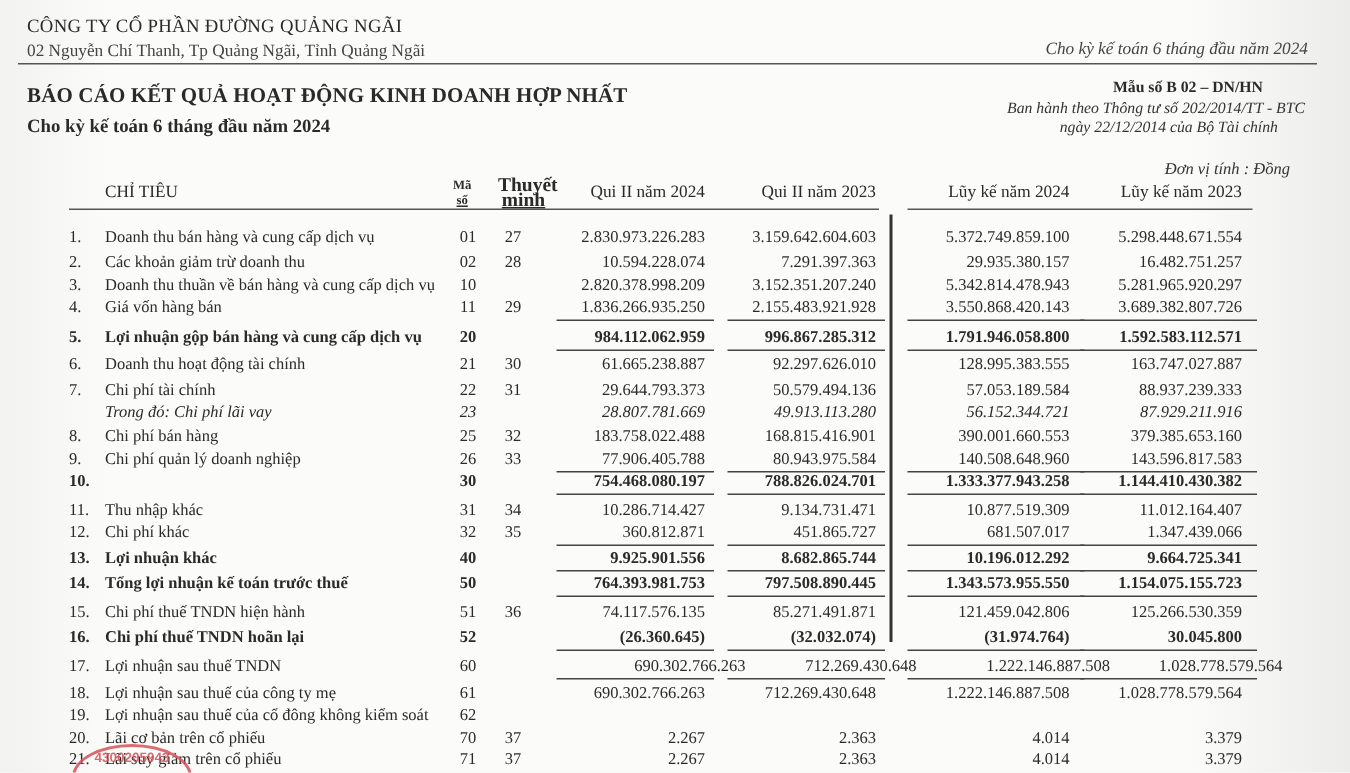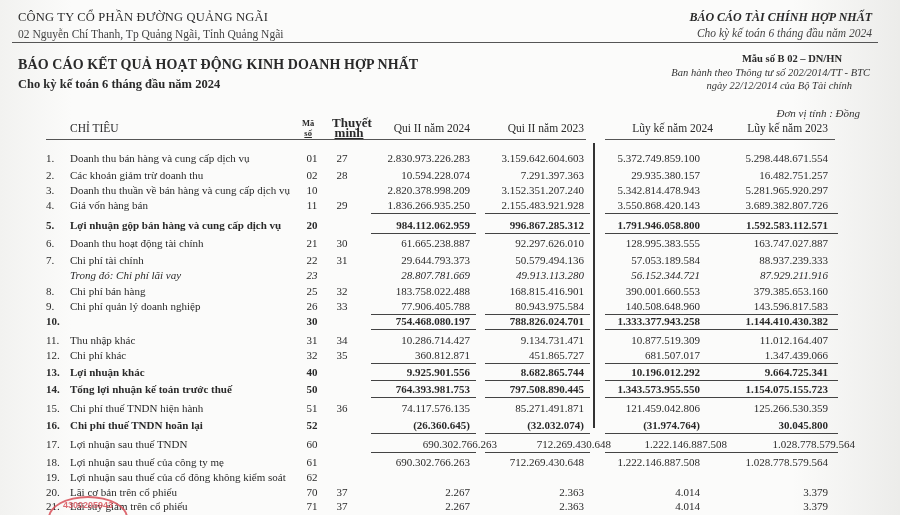--- a/index.html
+++ b/index.html
@@ -37,38 +37,37 @@
   .vdivider { position:absolute; left:593px; top:143px; height:285px; border-left:2.5px solid #333; }
 
   .row { position:absolute; left:0; width:900px; height:14px; font-size:11px; }
   .row .num { position:absolute; left:46px; width:24px; }
   .row .label { position:absolute; left:70px; white-space:nowrap; }
   .row .ma { position:absolute; left:300px; width:24px; text-align:center; }
   .row .tm { position:absolute; left:330px; width:24px; text-align:center; }
   .row .v { position:absolute; text-align:right; white-space:nowrap; }
   .row .v1 { right:430px; }
   .row .v2 { right:316px; }
-  .row .v3 { right:200px; }
+  .row .v3 { right:187px; }
   .row .v4 { right:72px; }
   .row.bold { font-weight:bold; }
   .row.italic { font-style:italic; }
   .ul { position:absolute; border-top:1px solid #444; }
 
   .stamp { position:absolute; left:48px; top:496px; width:76px; height:40px;
     border:2px solid #d8515a; border-radius:50% 50% 0 0; color:#d8515a;
     font-family:"Liberation Sans", sans-serif; font-size:9px; font-weight:bold;
     text-align:center; line-height:14px; opacity:0.85; }
 </style>
 </head>
 <body>
 
 <div class="page">
   <div class="company">CÔNG TY CỔ PHẦN ĐƯỜNG QUẢNG NGÃI</div>
   <div class="address">02 Nguyễn Chí Thanh, Tp Quảng Ngãi, Tỉnh Quảng Ngãi</div>
-  <div class="hdr-right-title">BÁO CÁO TÀI CHÍNH HỢP NHẤT</div>
   <div class="hdr-right-sub">Cho kỳ kế toán 6 tháng đầu năm 2024</div>
   <div class="hdr-rule"></div>
 
   <div class="title">BÁO CÁO KẾT QUẢ HOẠT ĐỘNG KINH DOANH HỢP NHẤT</div>
   <div class="subtitle">Cho kỳ kế toán 6 tháng đầu năm 2024</div>
 
   <div class="form-no">Mẫu số B 02 – DN/HN</div>
   <div class="issued">Ban hành theo Thông tư số 202/2014/TT - BTC</div>
   <div class="issued2">ngày 22/12/2014 của Bộ Tài chính</div>
   <div class="unit">Đơn vị tính : Đồng</div>

